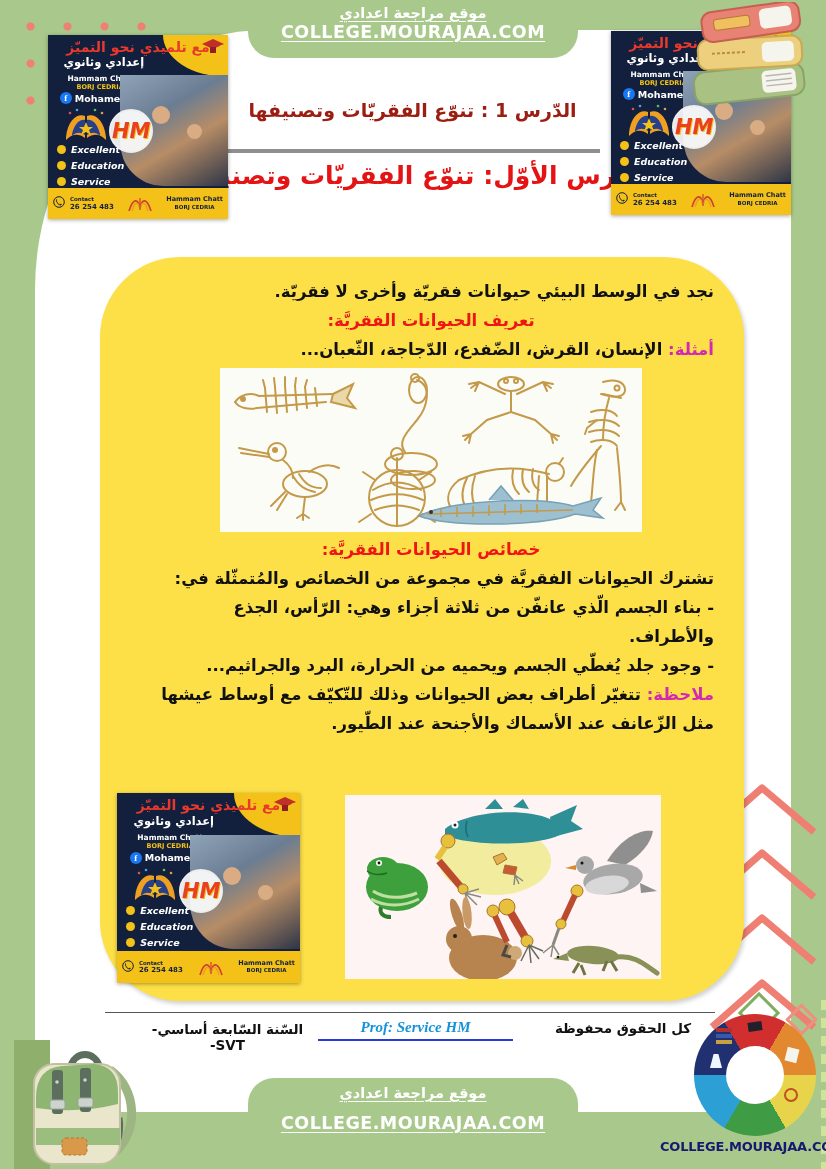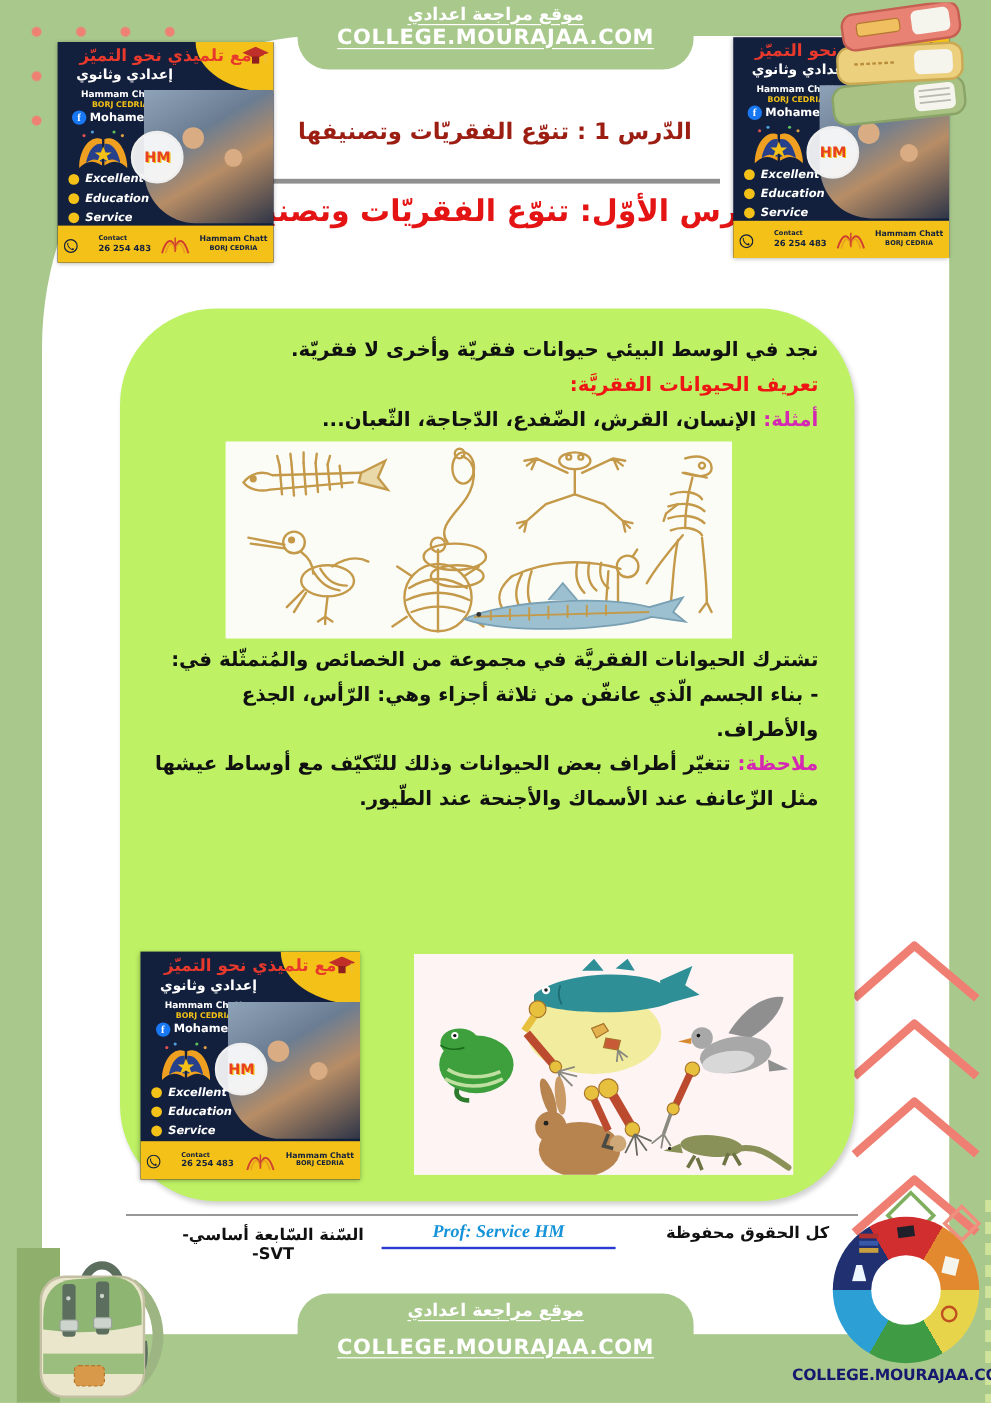--- a/index.html
+++ b/index.html
@@ -23,26 +23,26 @@
   .footer-band{left:0;top:1112px;width:826px;height:57px;background:#a9c98c;z-index:2;}
   .footer-url{left:0;top:1112px;width:826px;text-align:center;z-index:3;}
   
   .ar{direction:rtl;}
   .title-small{left:215px;top:99px;width:395px;text-align:center;font-weight:bold;
                font-size:19px;color:#9c1d12;z-index:4;}
   .title-divider{left:215px;top:149px;width:385px;height:4px;background:#8f8f8f;z-index:4;}
   .title-main{left:140px;top:161px;width:545px;text-align:center;font-weight:bold;
               font-size:25px;color:#e41414;z-index:4;}
   
-  .content-card{left:100px;top:257px;width:612px;height:744px;background:#bef264;
-                border-radius:80px;z-index:4;box-shadow:2px 3px 4px rgba(0,0,0,.18);}
+  .content-card{left:100px;top:257px;width:612px;height:744px;background:#fde047;
+                border-radius:80px;z-index:4;box-shadow:2px 3px 4px rgba(0,0,0,.18);padding-left:32px;}
   .content-text{padding:20px 30px 0 16px;font-size:16.5px;font-weight:bold;
                 line-height:29px;color:#111;}
   .content-text p{margin:0;}
-  .h-red{color:#ef1515;}
+  .h-red{color:#ef1515;text-align:center;}
   .lbl-magenta{color:#d428b4;}
   .fig-skeletons{display:block;width:422px;height:164px;margin:4px auto 3px auto;background:#fcfcf7;}
   .fig-limbs{left:245px;top:538px;width:316px;height:184px;background:#fdf4f3;}
   
   .footer-divider{left:105px;top:1012px;width:610px;height:1px;background:#555;z-index:4;}
   .foot-rights{left:548px;top:1020px;width:150px;text-align:center;font-size:13.5px;
                font-weight:bold;color:#111;z-index:4;}
   .foot-prof{left:318px;top:1019px;width:195px;text-align:center;font-size:15px;
              font-weight:bold;font-style:italic;color:#1593d8;
              font-family:"Liberation Serif",serif;border-bottom:2px solid #2a3bd0;
@@ -98,26 +98,26 @@
   .pb-bullet{position:static;display:flex;align-items:center;gap:5px;margin-bottom:5px;}
   .pb-dot{position:static;width:9px;height:9px;border-radius:50%;background:#f3c117;flex:0 0 9px;}
   .pb-bullet span{position:static;color:#fff;font-weight:bold;font-style:italic;font-size:9.5px;}
   .pb-photo{right:0;top:22%;width:60%;height:60%;border-radius:0 0 0 40%;overflow:hidden;
             background:linear-gradient(150deg,#8fa3b8 0%,#6b7d92 35%,#b78d66 60%,#2e3547 100%);}
   .pb-face{border-radius:50%;background:#d9ac83;}
   .pb-face.f1{left:30%;top:28%;width:18px;height:18px;}
   .pb-face.f2{left:62%;top:44%;width:15px;height:15px;}
   .pb-hm{left:34%;top:40%;width:44px;height:44px;border-radius:50%;background:rgba(255,255,255,.9);
          border:2px solid #eee;display:flex;align-items:center;justify-content:center;
-         font-weight:bold;font-size:12px;color:#e84020;
+         font-weight:bold;font-style:italic;font-size:21px;color:#e84020;
          text-shadow:1px 1px 0 #f3c117;}
   .pb-bottom{left:0;right:0;bottom:0;height:17%;background:#f3c117;display:flex;
              align-items:center;justify-content:space-between;padding:0 5px;}
   .pb-bottom *{position:static;}
-  .pb-phone{display:flex;align-items:flex-end;gap:17px;}
+  .pb-phone{display:flex;align-items:flex-start;gap:5px;}
   .pb-phone-txt{display:flex;flex-direction:column;line-height:1.15;}
   .pb-contact{font-size:5.5px;font-weight:bold;color:#13203d;}
   .pb-num{font-size:7px;font-weight:bold;color:#13203d;}
   .pb-bloc{display:flex;flex-direction:column;text-align:center;line-height:1.2;}
   .pb-bloc .l1{font-size:6.5px;font-weight:bold;color:#13203d;}
   .pb-bloc .l2{font-size:5.5px;font-weight:bold;color:#13203d;}
   
   .backpack{left:0;top:1040px;z-index:7;}
   .bookstack{left:686px;top:2px;z-index:6;}
 </style>
@@ -353,22 +353,24 @@
       </g>
       <path d="M198,148 C230,132 320,128 352,138 L380,130 L372,142 L382,150 L354,146 C322,158 232,160 198,148 Z" fill="#9cc0d0" stroke="#7aa0b4" stroke-width="1.5"></path>
       <path d="M268,132 L280,118 L292,132" fill="#9cc0d0" stroke="#7aa0b4" stroke-width="1.5"></path>
       <g stroke="#c49a4a" stroke-width="1.6" fill="none">
         <path d="M206,146 L352,142"></path>
         <path d="M220,141 l0,8 M236,139 l0,10 M252,138 l0,11 M268,137 l0,11 M284,136 l0,11 M300,136 l0,10 M316,136 l0,9"></path>
       </g>
       <circle cx="210" cy="144" r="2" fill="#333"></circle>
     </svg>
 
+    <p class="h-red">خصائص الحيوانات الفقريَّة:</p>
     <p>تشترك الحيوانات الفقريَّة في مجموعة من الخصائص والمُتمثّلة في:</p>
     <p>- بناء الجسم الّذي عانفّن من ثلاثة أجزاء وهي: الرّأس، الجذع والأطراف.</p>
+    <p>- وجود جلد يُغطّي الجسم ويحميه من الحرارة، البرد والجراثيم...</p>
     <p><span class="lbl-magenta">ملاحظة:</span><span> تتغيّر أطراف بعض الحيوانات وذلك للتّكيّف مع أوساط عيشها مثل الزّعانف عند الأسماك والأجنحة عند الطّيور.</span></p>
   </div>
 
   <div class="abs banner-slot slot-bottom">
   <div class="pb">
     <div class="pb-corner"></div>
     <svg class="pb-cap" width="22" height="16" viewBox="0 0 22 16">
       <polygon points="11,0 22,5 11,10 0,5" fill="#c03028"></polygon>
       <rect x="8" y="8" width="6" height="6" fill="#8f1f1f"></rect>
       <line x1="19" y1="6" x2="19" y2="13" stroke="#e8c23d" stroke-width="1.5"></line>

